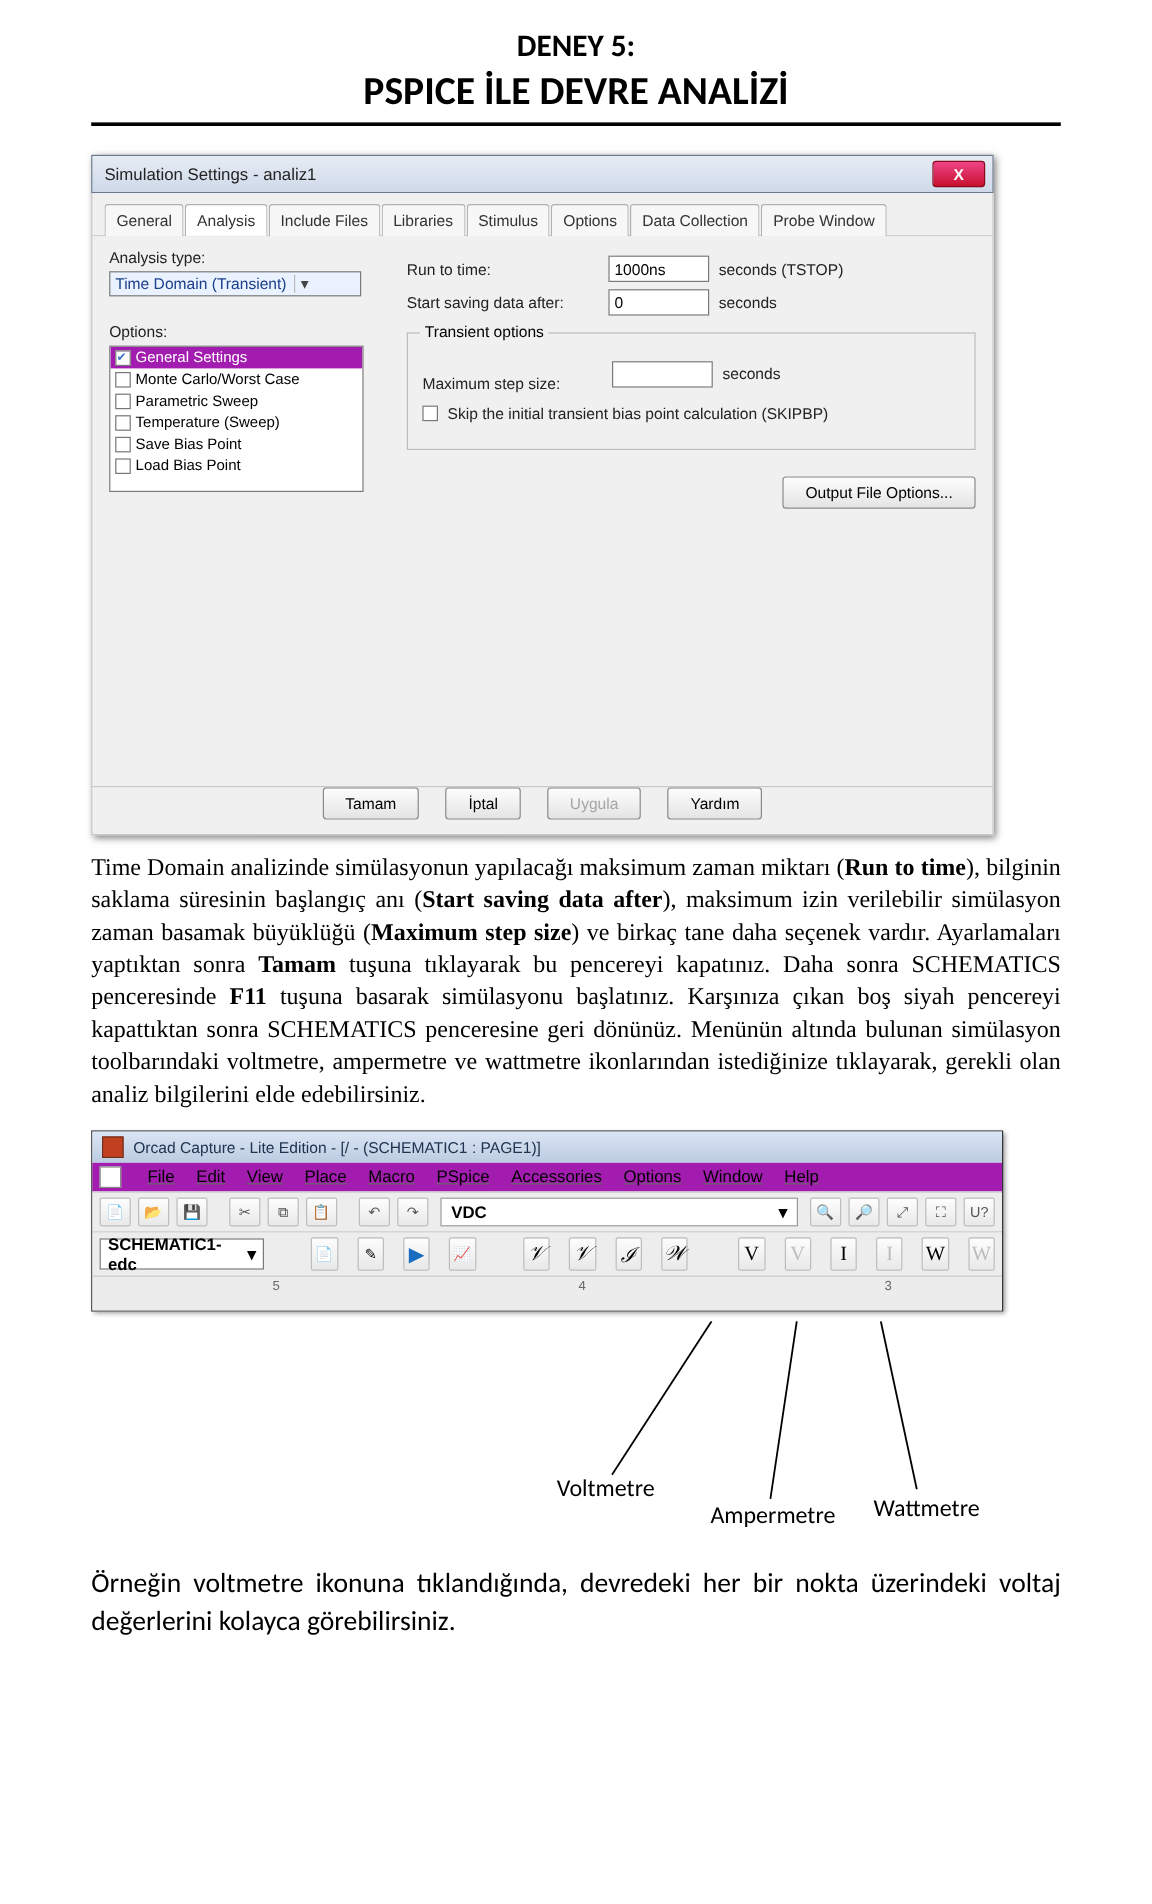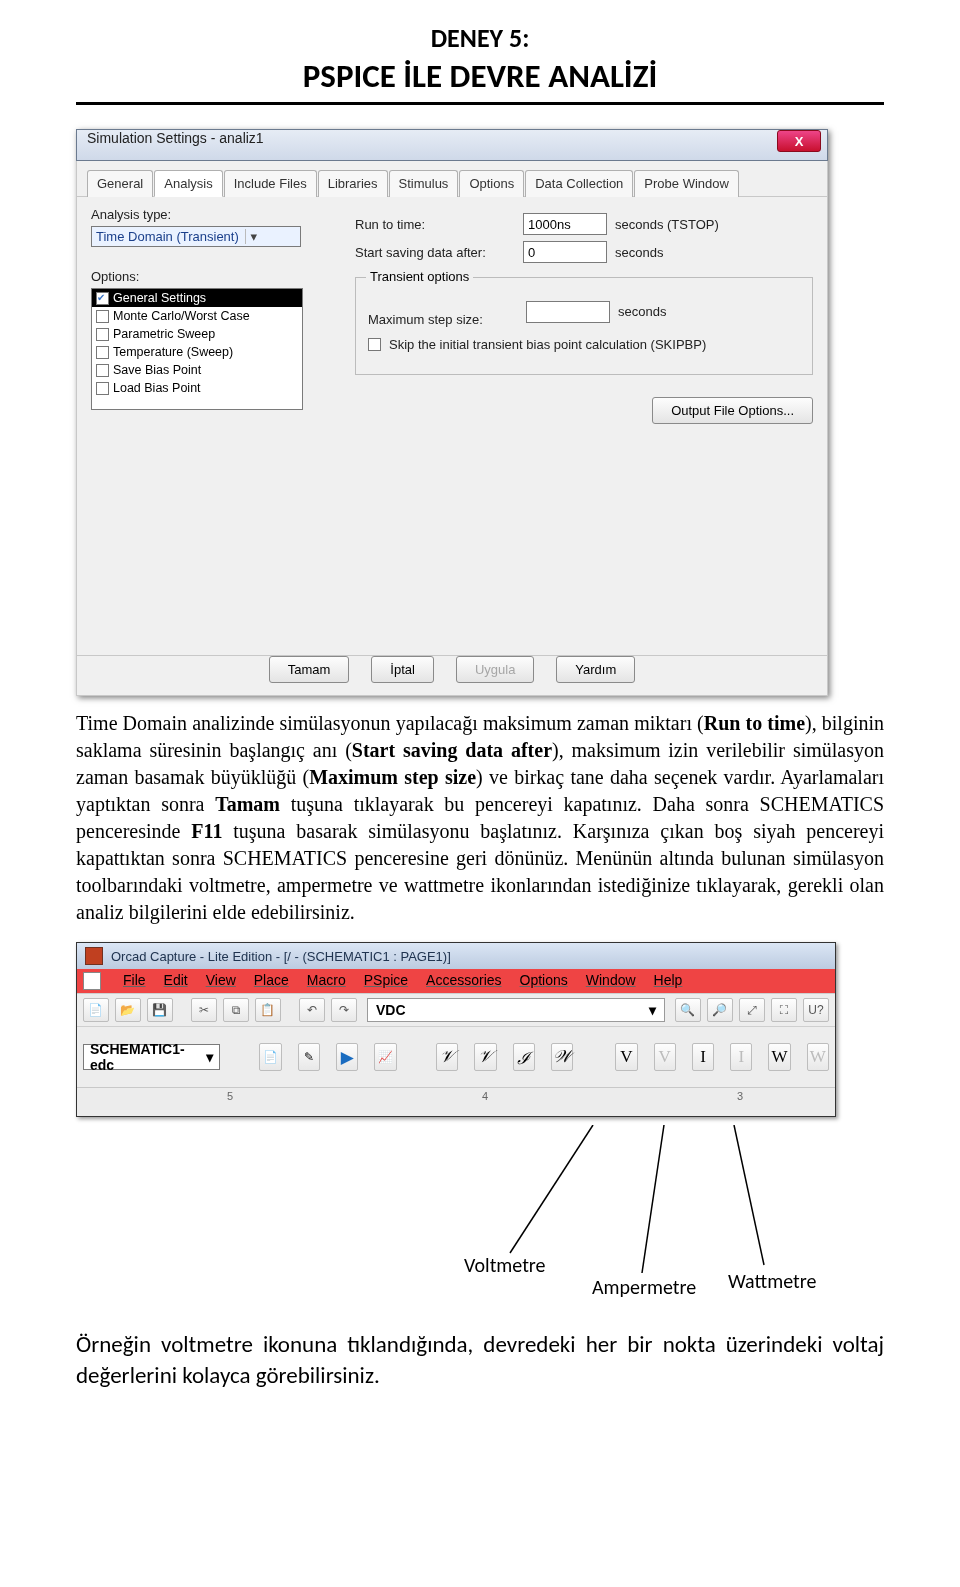--- a/index.html
+++ b/index.html
@@ -34,20 +34,21 @@
     box-shadow: 2px 2px 6px rgba(0,0,0,0.5);
     font-family: Tahoma, Arial, sans-serif;
     font-size: 14px;
     background: #f0f0f0;
   }
   .titlebar {
     background: linear-gradient(#e6ecf5,#cfd9e9);
     border: 1px solid #6b7a8f;
     height: 30px;
     display:flex;
+    align-items:center;
     padding: 0 6px 0 10px;
     color:#1a2b44;
   }
   .titlebar .ttl { flex:1; font-size:14px; color:#222; }
   .closebtn {
     width:42px; height:20px;
     background: linear-gradient(#e48,#c8102e);
     border:1px solid #8a0a1d; border-radius:3px;
     display:flex; align-items:center; justify-content:center;
     color:#fff; font-weight:bold; font-size:13px;
@@ -74,21 +75,21 @@
   }
   .lbl { font-size:13px; color:#222; }
   .combo, .txt, .listbox {
     background:#fff; border:1px solid #7a7a7a; font-size:13px;
     padding:2px 4px;
   }
   .combo { display:inline-flex; align-items:center; }
   .combo .arrow { width:16px; text-align:center; color:#444; border-left:1px solid #bbb; margin-left:6px;}
   .listbox { width:210px; height:120px; padding:0; overflow:hidden; }
   .listbox .item { display:flex; align-items:center; gap:4px; font-size:12.5px; padding:2px 4px;}
-  .listbox .item.sel { background:#000000; color:#fff;}
+  .listbox .item.sel { background:#a21caf; color:#fff;}
   .cb { width:11px; height:11px; border:1px solid #777; background:#fff; display:inline-block;}
   .cb.ck::after{content:"✔"; color:#3a74c4; font-size:10px; position:relative; top:-3px; left:0;}
   .group {
     border:1px solid #bcbcbc; padding:12px 30px 16px 12px; position:relative; margin-top:14px;
   }
   .group .gtitle { position:absolute; top:-9px; left:10px; background:#f0f0f0; padding:0 4px; font-size:13px;}
   .row { display:flex; align-items:center; gap:8px; margin:6px 0;}
   .txt { width:74px; height:16px; }
   .btn {
     background:linear-gradient(#fdfdfd,#e4e4e4);
@@ -111,26 +112,26 @@
     border:1px solid #333;
     font-family: Tahoma, Arial, sans-serif;
     font-size:13px;
     box-shadow: 2px 2px 4px rgba(0,0,0,0.4);
     margin-bottom: 8px;
   }
   .orcad-title {
     background:linear-gradient(#dbe6f5,#bccbe0);
     padding:4px 8px; display:flex; align-items:center; gap:8px; color:#203450;
   }
-  .orcad-menus { background:#ef4444; padding:3px 6px; display:flex; gap:18px; font-size:14px;}
+  .orcad-menus { background:#a21caf; padding:3px 6px; display:flex; gap:18px; font-size:14px;}
   .ou { text-decoration: underline; text-decoration-color:#666; }
   .orcad-tool { background:#ededed; border-top:1px solid #cfcfcf; padding:4px 6px; display:flex; align-items:center; gap:6px;}
   .ticon { width:24px; height:22px; border:1px solid #bdbdbd; background:linear-gradient(#fefefe,#e8e8e8); border-radius:2px; display:inline-flex; align-items:center; justify-content:center; font-size:12px; color:#555;}
   .vdcbox { flex:1; height:22px; border:1px solid #9a9a9a; background:#fff; display:flex; align-items:center; padding:0 8px; margin: 0 4px; font-size:14px; font-weight:bold; justify-content:space-between;}
-  .orcad-tool2 { background:#ededed; border-top:1px solid #cfcfcf; padding:16px 6px; display:flex; align-items:center; gap:16px;}
+  .orcad-tool2 { background:#ededed; border-top:1px solid #cfcfcf; padding:4px 6px; display:flex; align-items:center; gap:16px;}
   .sticon { width:28px; height:26px; border:1px solid #bdbdbd; background:linear-gradient(#fdfdfd,#e8e8e8); border-radius:2px; display:inline-flex; align-items:center; justify-content:center; font-family: "Times New Roman", serif; font-size:17px;}
   .sticon.dis{color:#bcbcbc;}
   .combo2 { height:24px; border:1px solid #7a7a7a; background:#fff; display:flex; align-items:center; font-size:14px; font-weight:bold; padding:0 6px; width:170px; justify-content:space-between;}
   .ruler { border-top:1px solid #c8c8c8; background:#ececec; height:28px; display:flex; align-items:flex-start; font-size:11px; color:#666; position:relative;}
   .ruler .rn { position:absolute; top:2px;}
   .lines-svg { width:758px; height:150px;}
   .arrlabel { position:absolute; font-family: Calibri, Arial, sans-serif; font-size:20px;}
   .relbox { position:relative; width:760px; height:190px;}
   .footer {
     border-top: 3px solid #93a43c;
@@ -161,21 +162,21 @@
       <div class="tab">General</div>
       <div class="tab active">Analysis</div>
       <div class="tab">Include Files</div>
       <div class="tab">Libraries</div>
       <div class="tab">Stimulus</div>
       <div class="tab">Options</div>
       <div class="tab">Data Collection</div>
       <div class="tab">Probe Window</div>
     </div>
     <div class="panel">
-      <div style="display:flex; gap:38px;">
+      <div style="display:flex; gap:22px;">
         <div style="width:226px;">
           <div class="lbl">Analysis type:</div>
           <div class="combo" style="width:200px; margin-top:4px; background:#eaf2ff; color:#1a3f8b;">
             <span>Time Domain (Transient)</span>
             <span class="arrow">▾</span>
           </div>
           <div class="lbl" style="margin-top:22px;">Options:</div>
           <div class="listbox" style="margin-top:4px;">
             <div class="item sel">
                 <span class="cb ck"></span>

